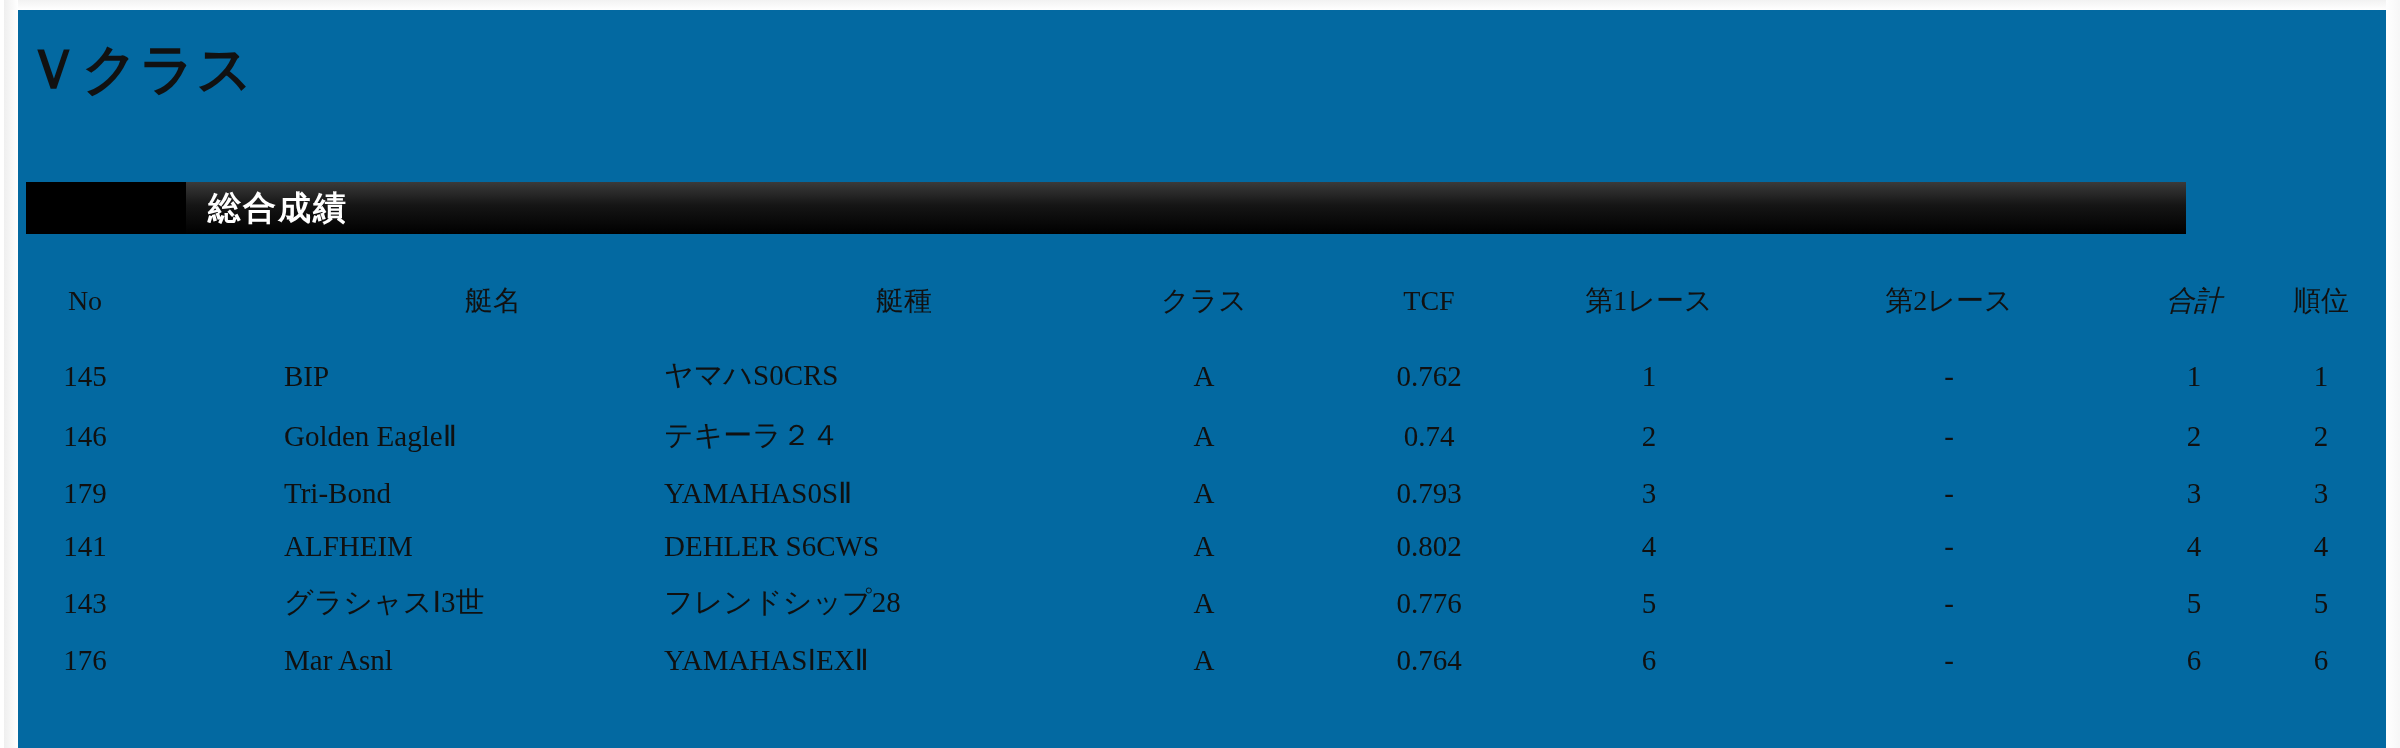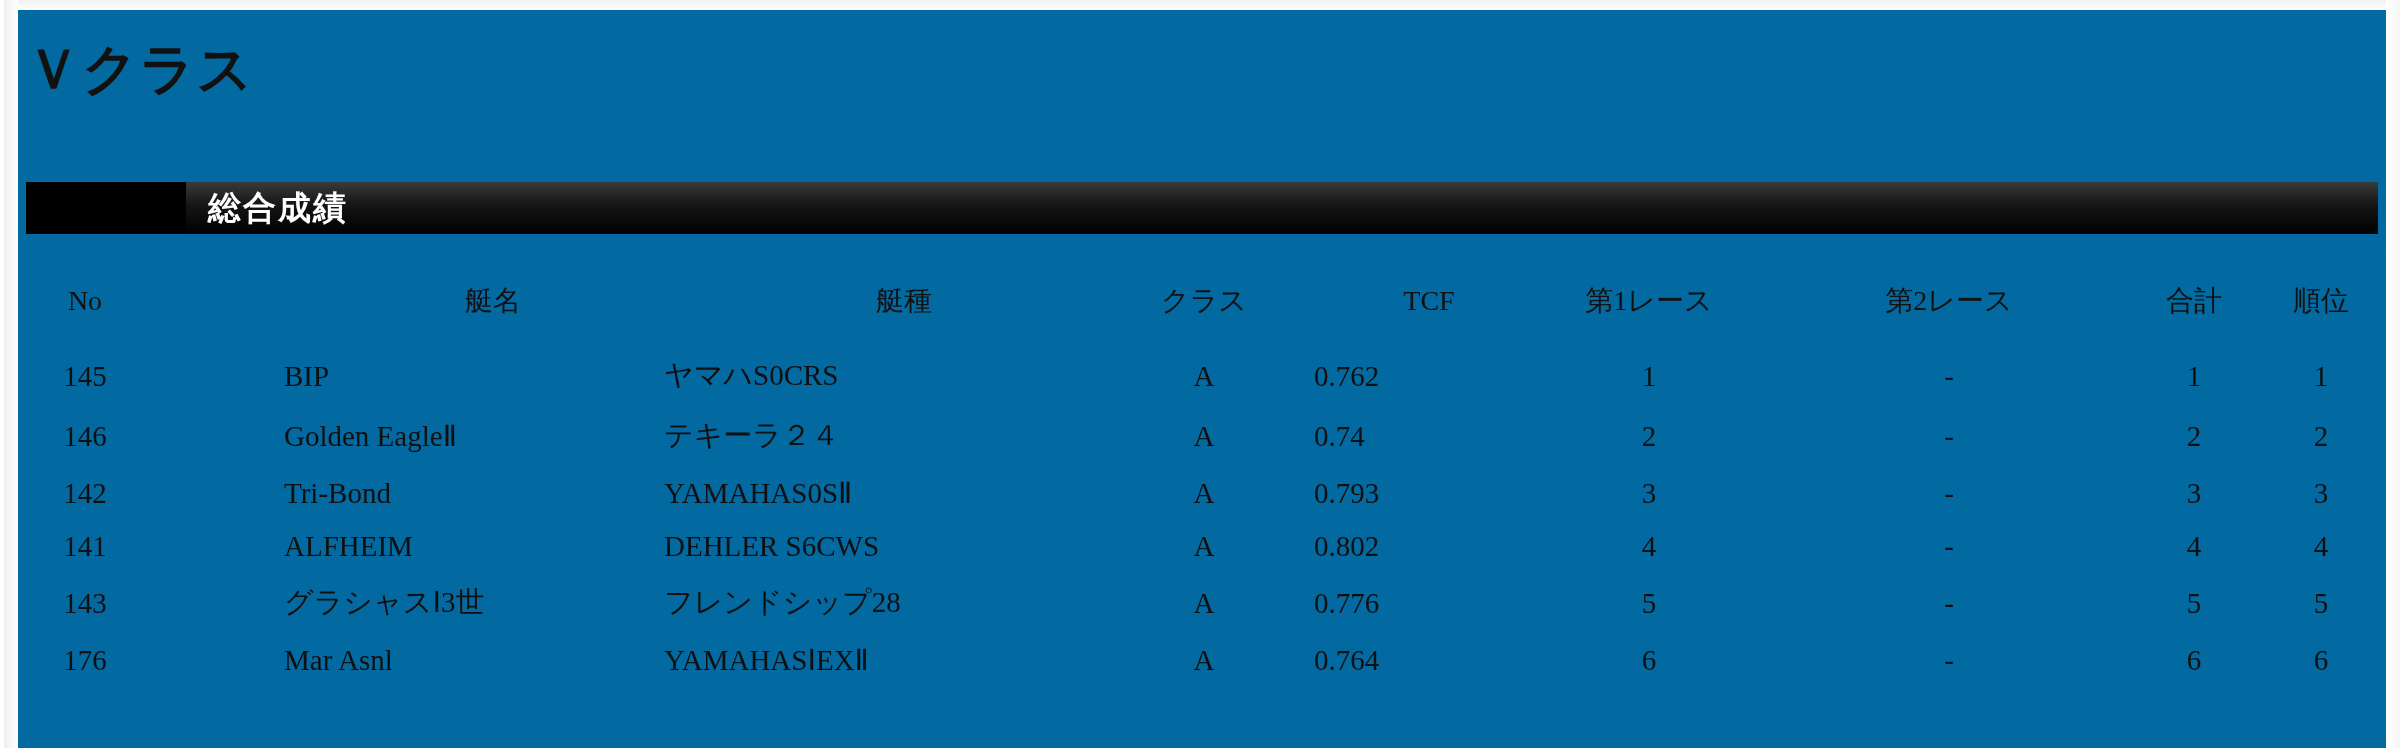--- a/index.html
+++ b/index.html
@@ -51,21 +51,21 @@
     letter-spacing: 1px;
     line-height: 1.1;
     color: #111111;
     white-space: nowrap;
   }
 
   .section-bar {
     position: absolute;
     left: 22px;
     top: 182px;
-    width: 2352px;
+    width: 2160px;
     height: 52px;
     background: linear-gradient(to bottom, #3a3a3a 0%, #151515 45%, #000000 100%);
     display: flex;
     align-items: center;
   }
   .section-bar .black-block {
     width: 160px;
     height: 52px;
     background: #000000;
     flex: 0 0 auto;
@@ -111,34 +111,34 @@
   col.c-tcf    { width: 230px; }
   col.c-race1  { width: 280px; }
   col.c-race2  { width: 300px; }
   col.c-total  { width: 140px; }
   col.c-rank   { width: 114px; }
 
   .td-no     { text-align: center; font-family: Liberation Serif, serif; }
   .td-name   { text-align: left; padding-left: 140px !important; }
   .td-type   { text-align: left; padding-left: 90px !important; }
   .td-class  { text-align: center; }
-  .td-tcf    { }
+  .td-tcf    { text-align: center; }
   .td-race1  { text-align: center; padding-right: 70px !important; }
   .td-race2  { text-align: center; padding-right: 50px !important; }
   .td-total  { text-align: center; }
   .td-rank   { text-align: center; }
 
   .th-no     { text-align: center; }
   .th-name   { text-align: left; padding-left: 268px !important; }
   .th-type   { text-align: left; padding-left: 140px !important; }
   .th-class  { text-align: center; }
   .th-tcf    { text-align: center; }
   .th-race1  { text-align: center; padding-right: 70px !important; }
   .th-race2  { text-align: center; padding-right: 50px !important; }
-  .th-total  { text-align: center; }
+  .th-total  { text-align: center; font-style: italic; }
   .th-rank   { text-align: center; }
 </style>
 </head>
 <body>
 
 <div class="page">
   <div class="edge-top"></div>
   <div class="edge-left"></div>
   <div class="edge-right"></div>
 
@@ -191,21 +191,21 @@
         <td class="td-name">Golden EagleⅡ</td>
         <td class="td-type">テキーラ２４</td>
         <td class="td-class">A</td>
         <td class="td-tcf">0.74</td>
         <td class="td-race1">2</td>
         <td class="td-race2">-</td>
         <td class="td-total">2</td>
         <td class="td-rank">2</td>
       </tr>
       <tr>
-        <td class="td-no">142</td>
+        <td class="td-no">179</td>
         <td class="td-name">Tri-Bond</td>
         <td class="td-type">YAMAHAS0SⅡ</td>
         <td class="td-class">A</td>
         <td class="td-tcf">0.793</td>
         <td class="td-race1">3</td>
         <td class="td-race2">-</td>
         <td class="td-total">3</td>
         <td class="td-rank">3</td>
       </tr>
       <tr>

